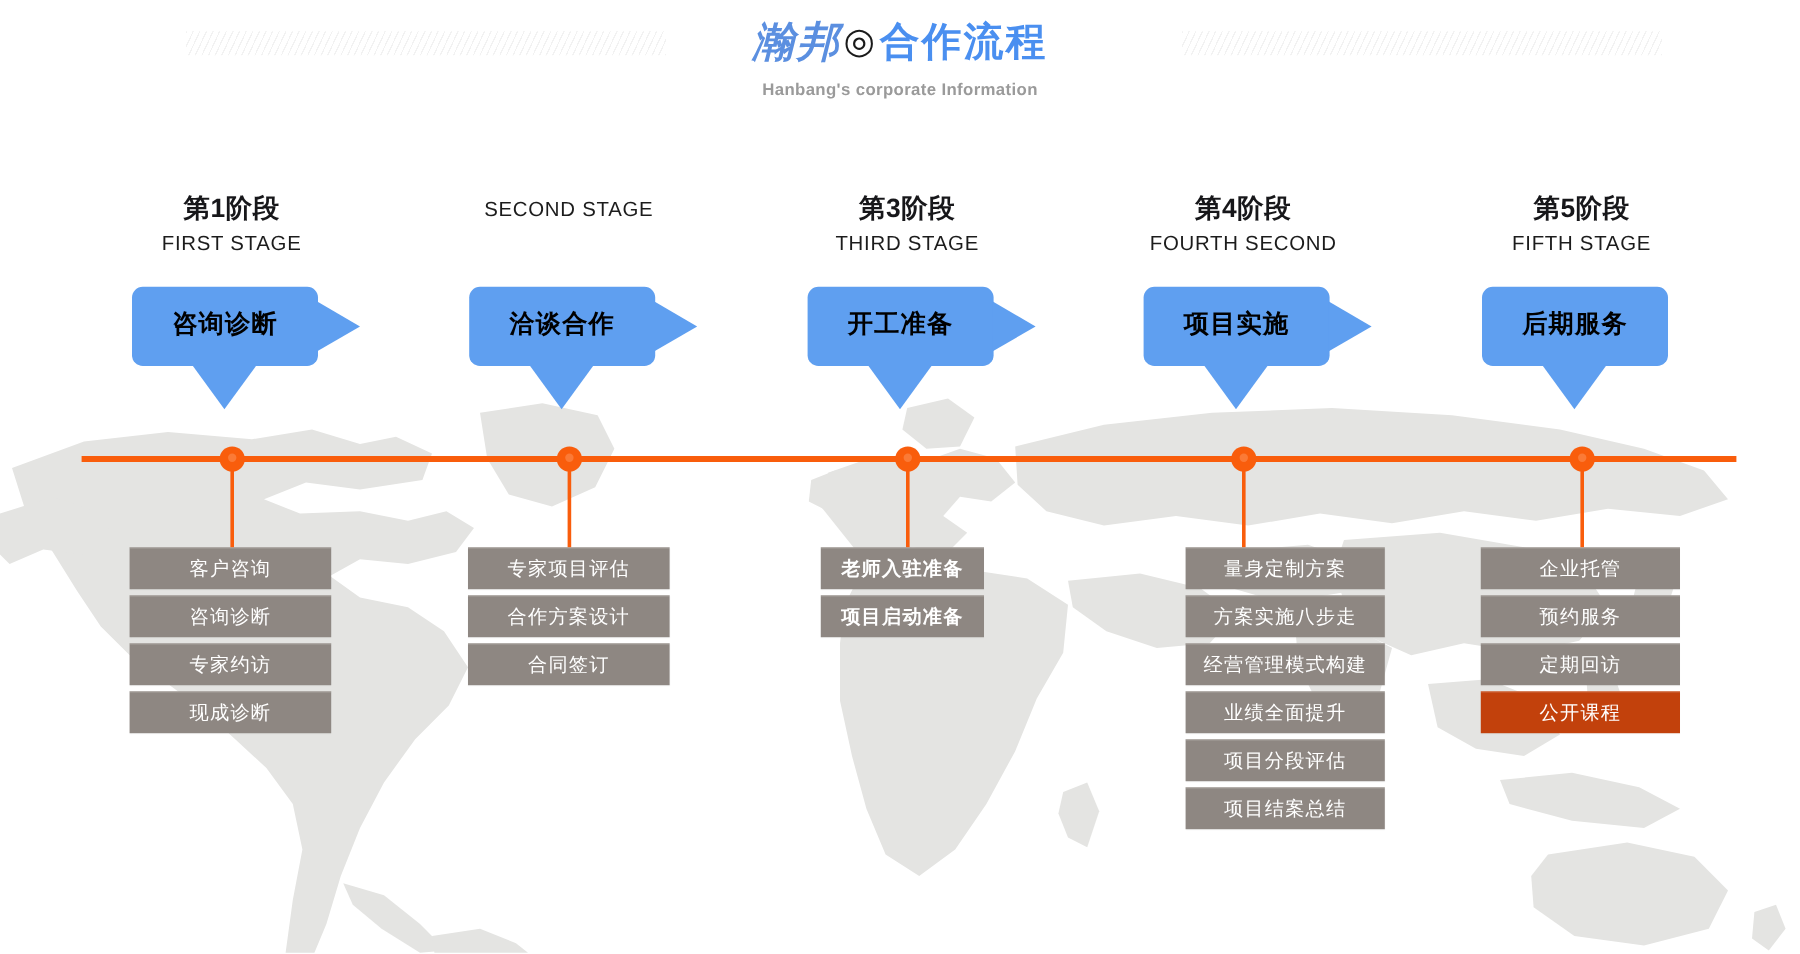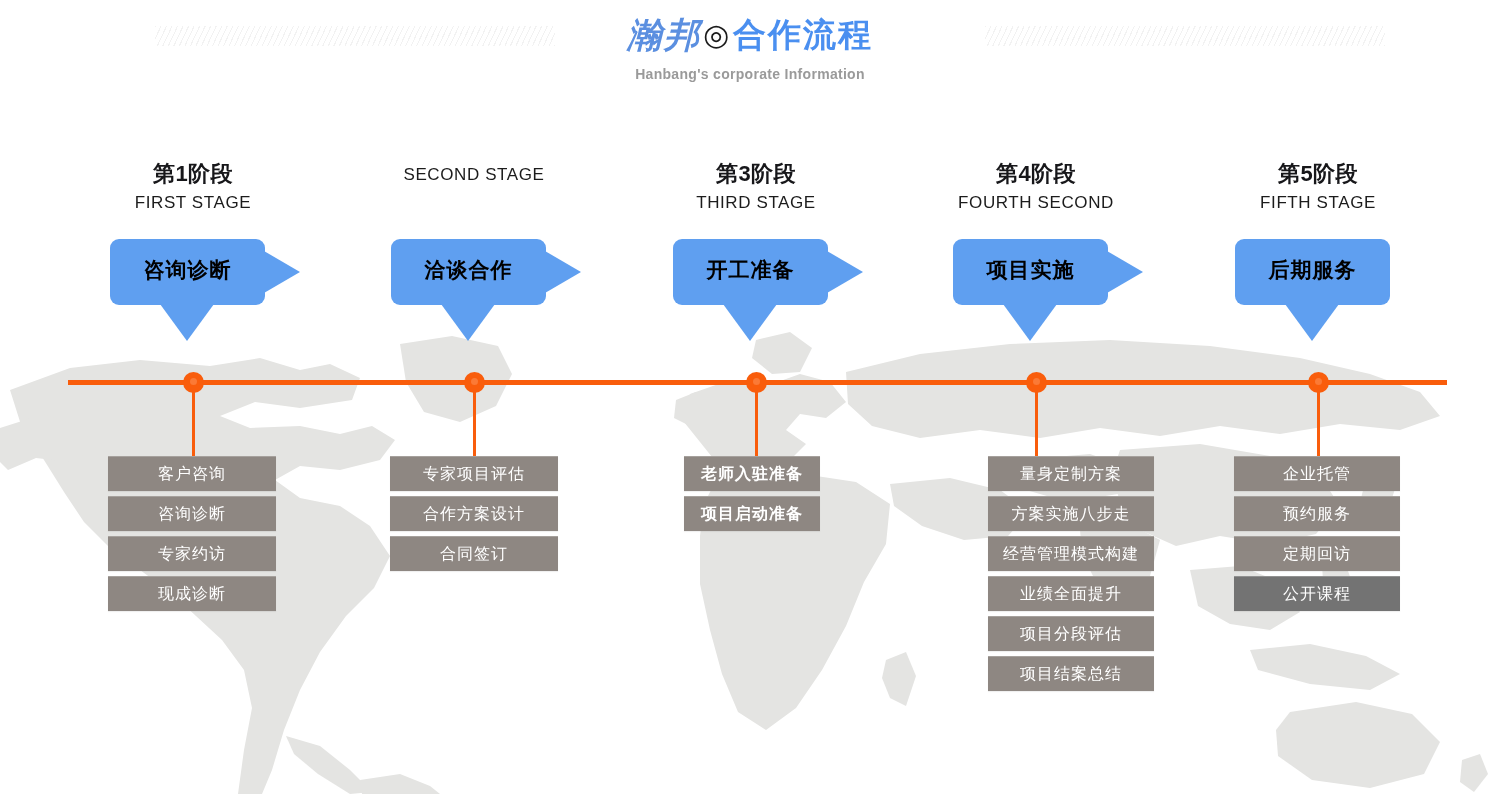--- a/index.html
+++ b/index.html
@@ -389,18 +389,18 @@
             <div class="bubble-label">后期服务</div>
             <div class="bubble-tail" style="border-top-color: rgb(95, 159, 240);"></div>
           </div>
         </div>
         <div class="drop" style="left: 1317px; height: 74px; background: rgb(249, 93, 12);"></div>
         <div class="dot" style="left: 1308px; background: rgb(249, 93, 12);"></div>
         <div class="items" style="left: 1234px; width: 166px;">
           <div class="item" style="background: rgb(142, 135, 130);">企业托管</div>
           <div class="item" style="background: rgb(142, 135, 130);">预约服务</div>
           <div class="item" style="background: rgb(142, 135, 130);">定期回访</div>
-          <div class="item" style="background: #737373;">公开课程</div>
+          <div class="item" style="background: #c2410c;">公开课程</div>
         </div>
       </div>
     </div>
 
 </div>
 
 </body></html>

